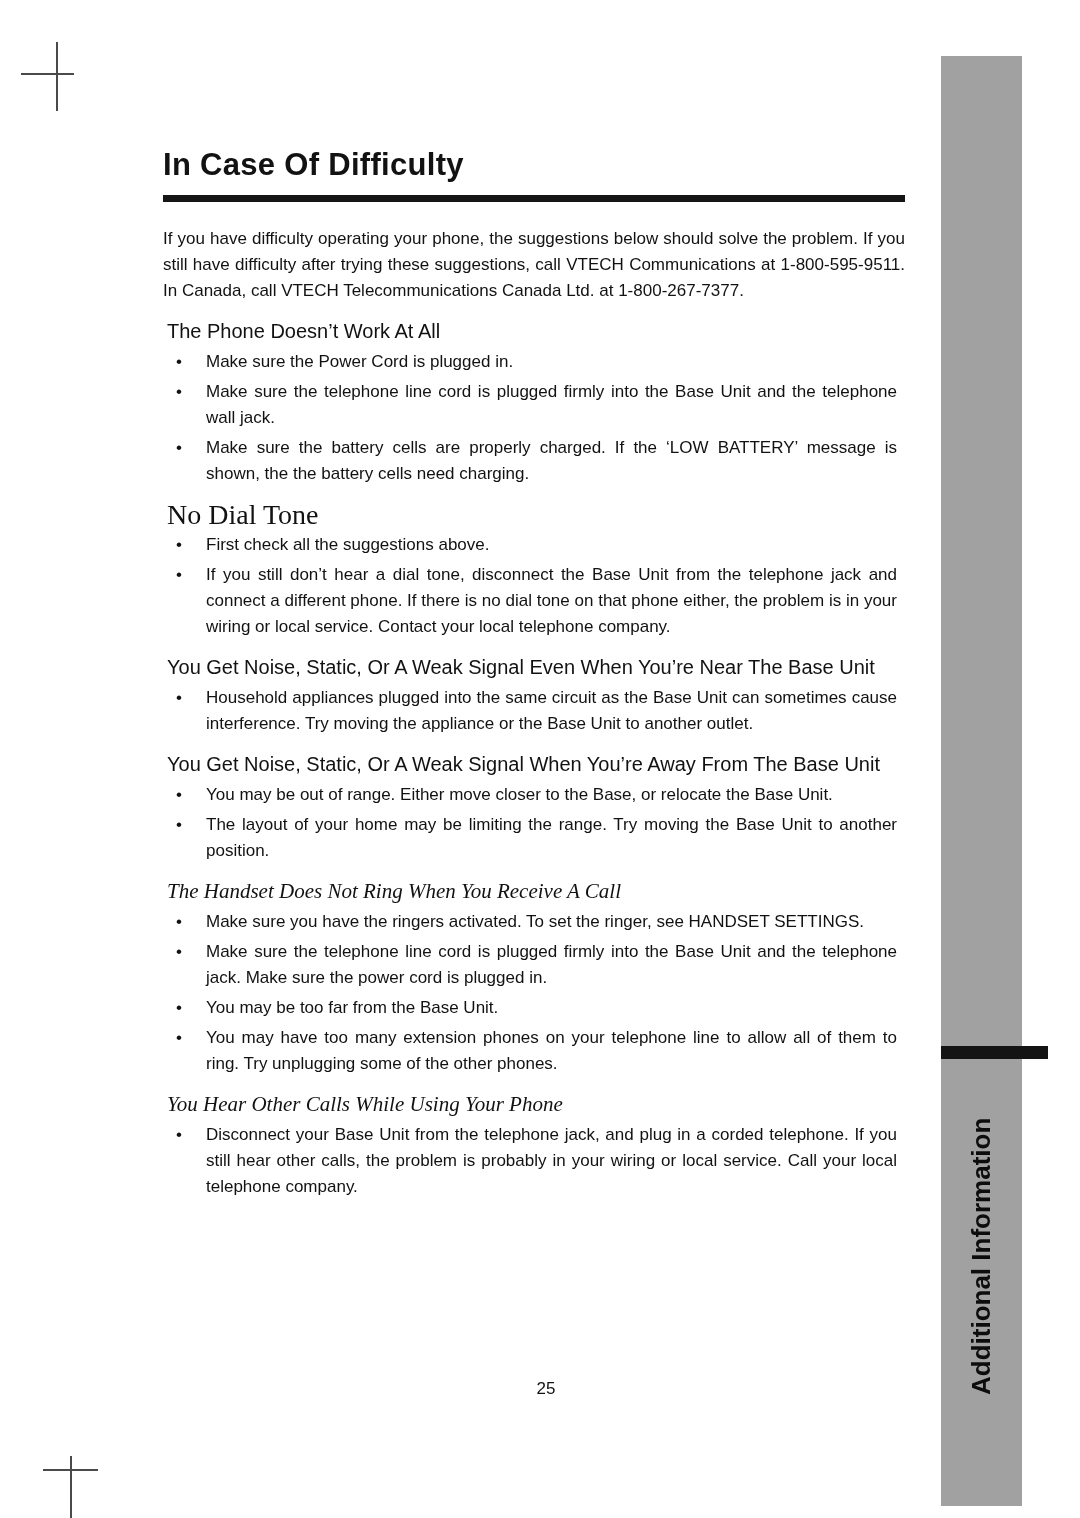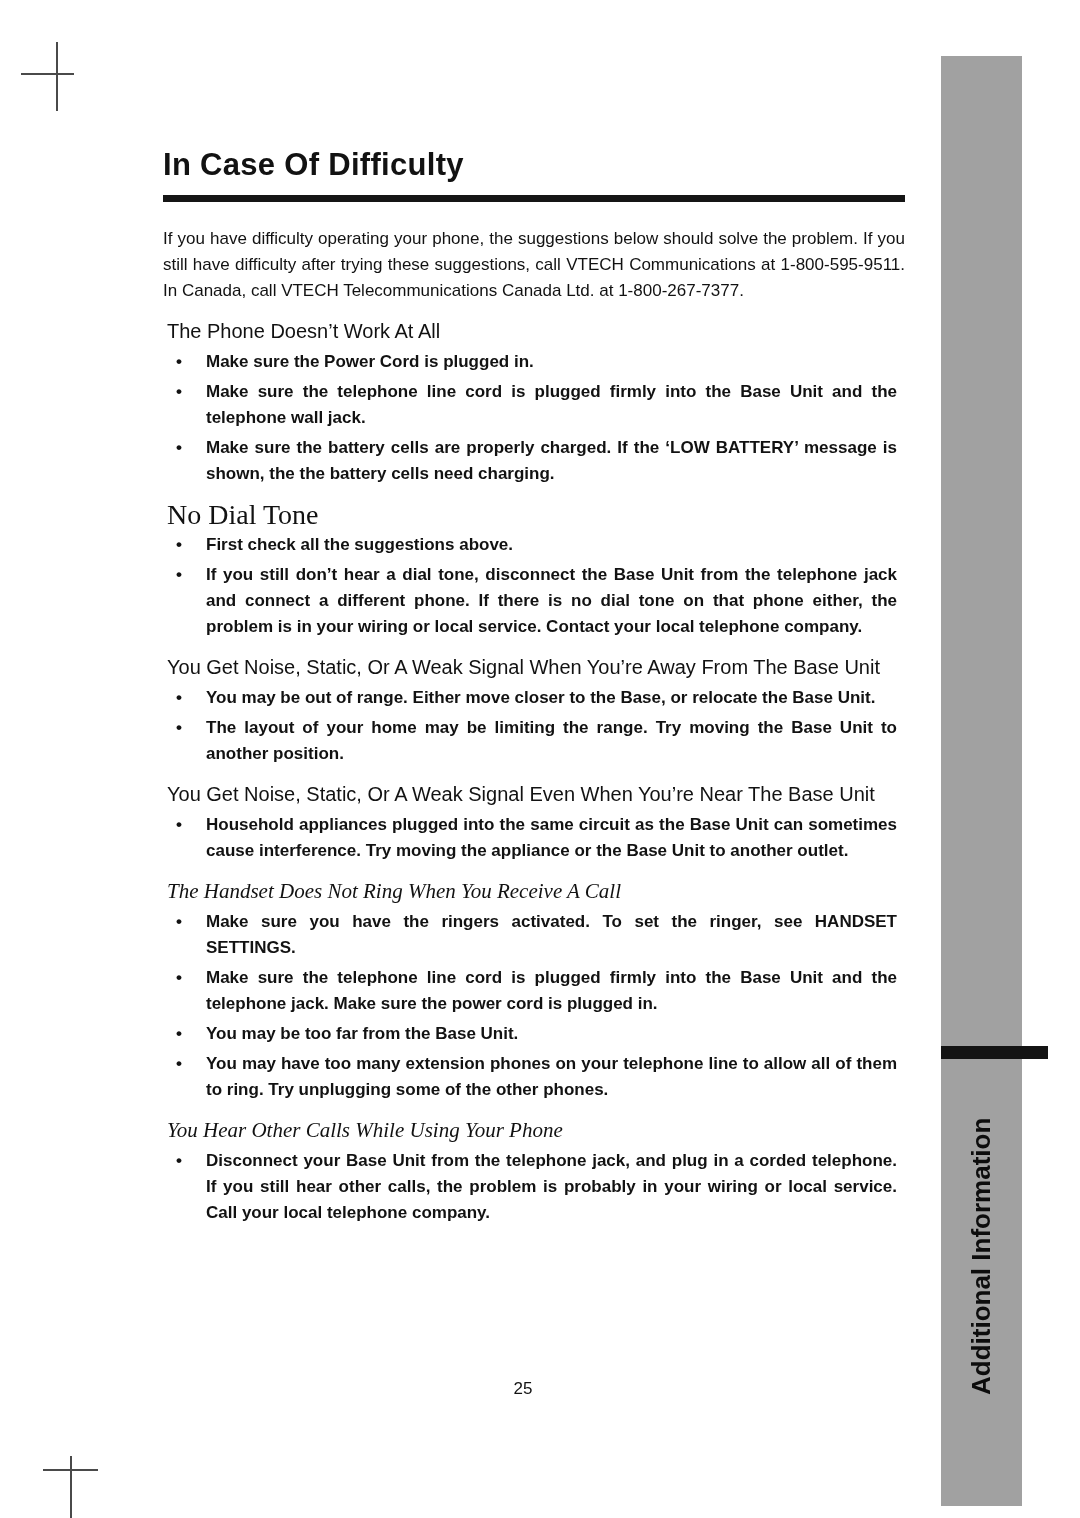--- a/index.html
+++ b/index.html
@@ -45,38 +45,38 @@
   .heading {
     font-size: 20px;
     font-weight: normal;
     line-height: 27px;
     margin-top: 14px;
     margin-bottom: 2px;
     text-align: justify;
   }
   .heading.serif { font-family: "Liberation Serif", serif; font-size: 28px; }
   .heading.em    { font-family: "Liberation Serif", serif; font-size: 21px; font-style: italic; }
-  ul.bullets { list-style: none; font-weight: bold; }
+  ul.bullets { list-style: none; }
   ul.bullets li {
     position: relative;
     padding-left: 35px;
     font-size: 17px;
     line-height: 26px;
     text-align: justify;
   }
   ul.bullets li::before {
     content: "\2022";
     position: absolute;
     left: 5px;
     top: 0;
   }
 
   .pagenum {
     position: absolute;
-    left: 132px; top: 1363px;
+    left: 155px; top: 1363px;
     width: 750px;
     text-align: center;
     font-size: 17px;
   }
 
   
   .sidebar {
     position: absolute;
     left: 925px; top: 40px;
     width: 81px; height: 1450px;
@@ -131,31 +131,31 @@
 
     <section>
       <h2 class="heading serif">No Dial Tone</h2>
       <ul class="bullets">
         <li>First check all the suggestions above.</li>
         <li>If you still don’t hear a dial tone, disconnect the Base Unit from the telephone jack and connect a different phone. If there is no dial tone on that phone either, the problem is in your wiring or local service. Contact your local telephone company.</li>
       </ul>
     </section>
 
     <section>
+      <h2 class="heading">You Get Noise, Static, Or A Weak Signal Even When You’re Near The Base Unit</h2>
+      <ul class="bullets">
+        <li>Household appliances plugged into the same circuit as the Base Unit can sometimes cause interference.  Try moving the appliance or the Base Unit to another outlet.</li>
+      </ul>
+    </section>
+
+    <section>
       <h2 class="heading">You Get Noise, Static, Or A Weak Signal When You’re Away From The Base Unit</h2>
       <ul class="bullets">
         <li>You may be out of range. Either move closer to the Base, or relocate the Base Unit.</li>
         <li>The layout of your home may be limiting the range. Try moving the Base Unit to another position.</li>
-      </ul>
-    </section>
-
-    <section>
-      <h2 class="heading">You Get Noise, Static, Or A Weak Signal Even When You’re Near The Base Unit</h2>
-      <ul class="bullets">
-        <li>Household appliances plugged into the same circuit as the Base Unit can sometimes cause interference.  Try moving the appliance or the Base Unit to another outlet.</li>
       </ul>
     </section>
 
     <section>
       <h2 class="heading em">The Handset Does Not Ring When You Receive A Call</h2>
       <ul class="bullets">
         <li>Make sure you have the ringers activated. To set the ringer, see HANDSET SETTINGS.</li>
         <li>Make sure the telephone line cord is plugged firmly into the Base Unit and the telephone jack. Make sure the power cord is plugged in.</li>
         <li>You may be too far from the Base Unit.</li>
         <li>You may have too many extension phones on your telephone line to allow all of them to ring. Try unplugging some of the other phones.</li>

